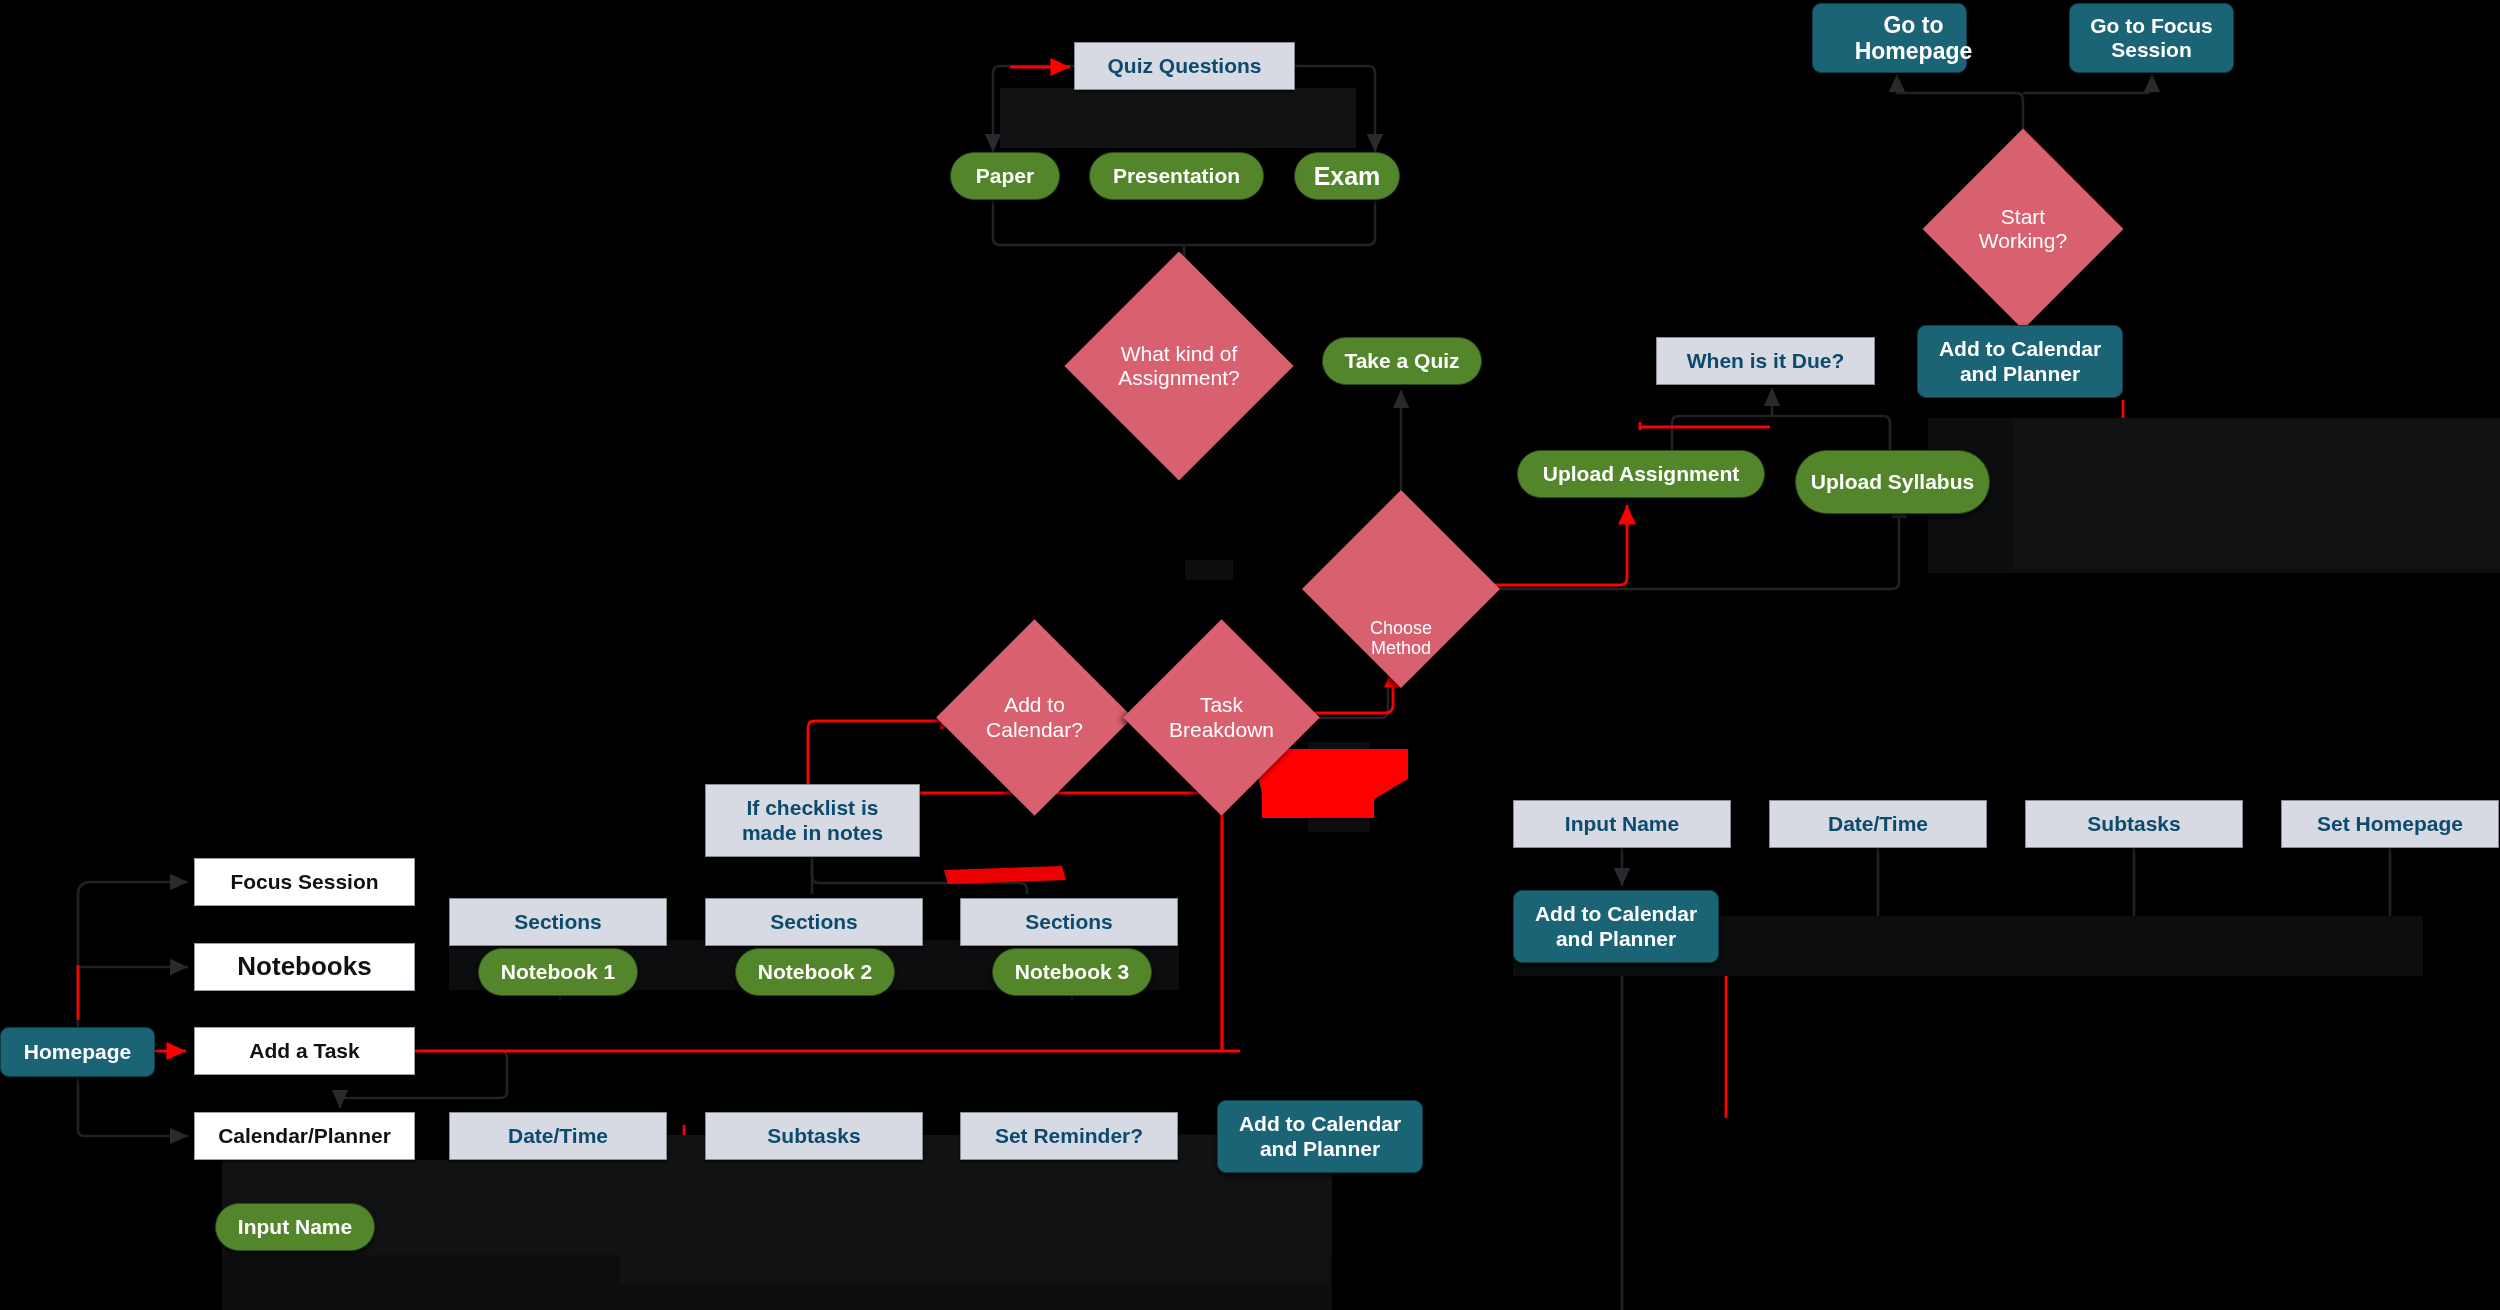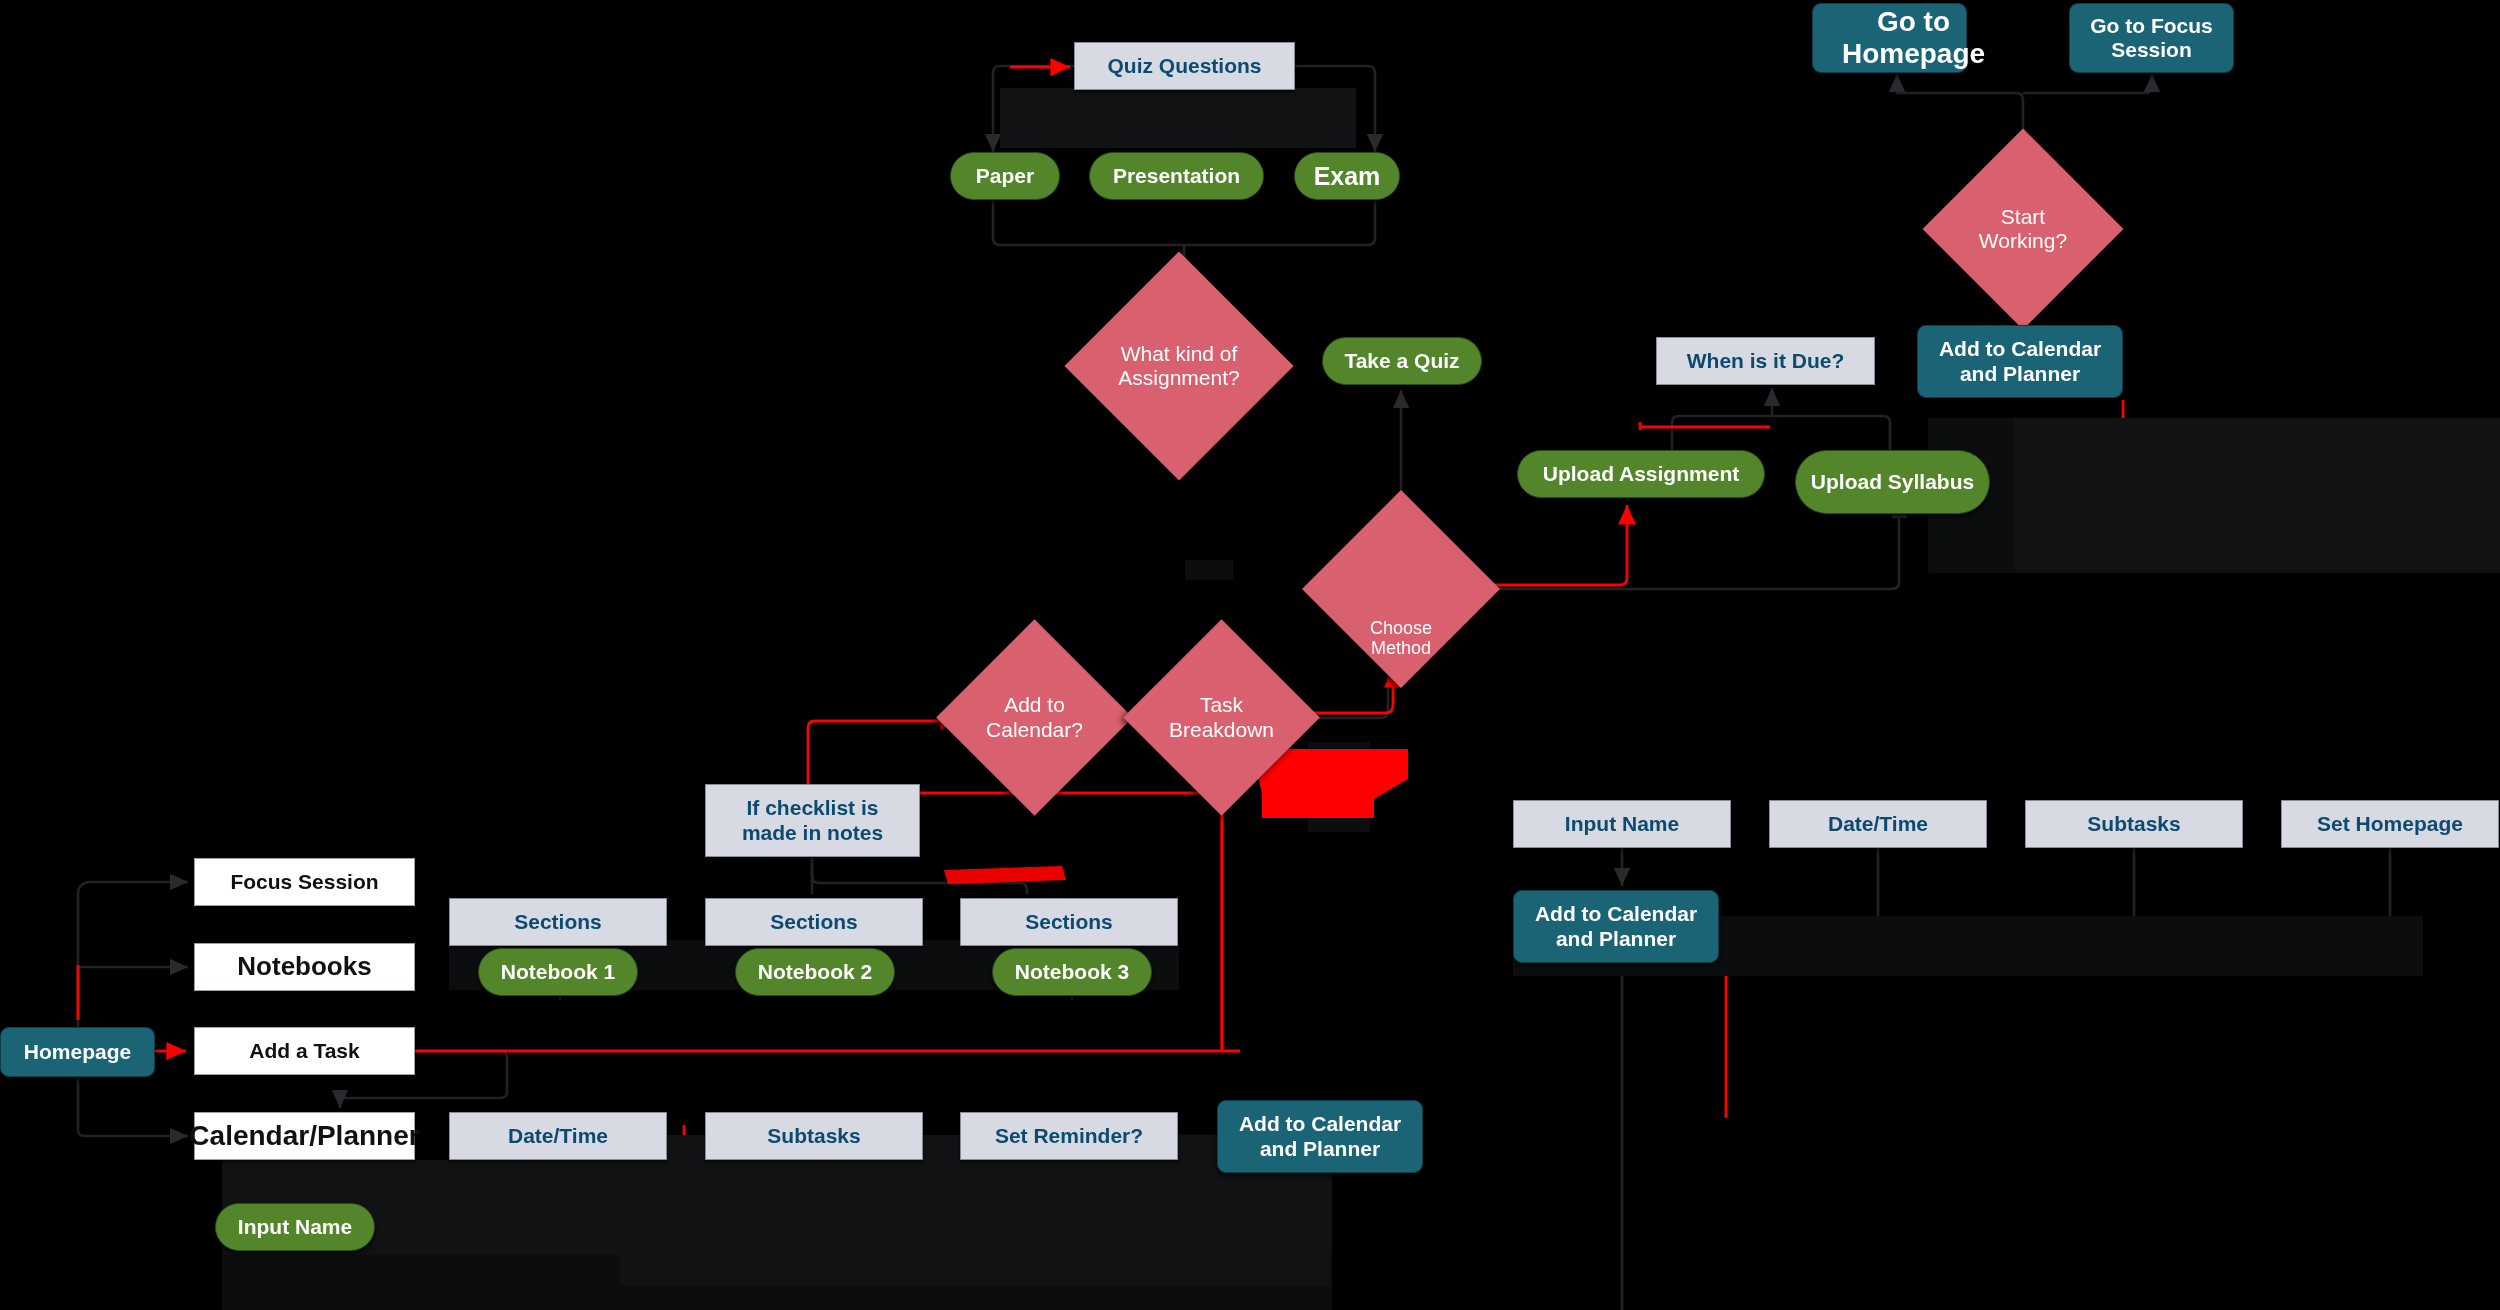--- a/index.html
+++ b/index.html
@@ -184,21 +184,21 @@
       </div>
       <div class="node pill" style="left: 950px; top: 152px; width: 110px; height: 48px; font-size: 21px;">
         <span>Paper</span>
       </div>
       <div class="node pill" style="left: 1089px; top: 152px; width: 175px; height: 48px; font-size: 21px;">
         <span>Presentation</span>
       </div>
       <div class="node pill" style="left: 1294px; top: 152px; width: 106px; height: 48px; font-size: 25px;">
         <span>Exam</span>
       </div>
-      <div class="node teal" style="left: 1812px; top: 3px; width: 155px; height: 70px; font-size: 28px; padding-left: 48px;">
+      <div class="node teal" style="left: 1812px; top: 3px; width: 155px; height: 70px; font-size: 23px; padding-left: 48px;">
         <span>Go to<br>Homepage</span>
       </div>
       <div class="node teal" style="left: 2069px; top: 3px; width: 165px; height: 70px; font-size: 21px;">
         <span>Go to Focus<br>Session</span>
       </div>
       <div class="node diamond" style="left: 1952px; top: 158px; width: 142px; height: 142px; font-size: 21px;">
         <div class="dshape"></div>
         <div class="dlabel">Start<br>Working?</div>
       </div>
       <div class="node diamond" style="left: 1098px; top: 285px; width: 162px; height: 162px; font-size: 21px;">
@@ -258,21 +258,21 @@
       </div>
       <div class="node pill" style="left: 992px; top: 948px; width: 160px; height: 48px; font-size: 21px;">
         <span>Notebook 3</span>
       </div>
       <div class="node teal" style="left: 0px; top: 1027px; width: 155px; height: 50px; font-size: 21px;">
         <span>Homepage</span>
       </div>
       <div class="node rect-white" style="left: 194px; top: 1027px; width: 221px; height: 48px; font-size: 21px;">
         <span>Add a Task</span>
       </div>
-      <div class="node rect-white" style="left: 194px; top: 1112px; width: 221px; height: 48px; font-size: 28px;">
+      <div class="node rect-white" style="left: 194px; top: 1112px; width: 221px; height: 48px; font-size: 21px;">
         <span>Calendar/Planner</span>
       </div>
       <div class="node rect" style="left: 449px; top: 1112px; width: 218px; height: 48px; font-size: 21px;">
         <span>Date/Time</span>
       </div>
       <div class="node rect" style="left: 705px; top: 1112px; width: 218px; height: 48px; font-size: 21px;">
         <span>Subtasks</span>
       </div>
       <div class="node rect" style="left: 960px; top: 1112px; width: 218px; height: 48px; font-size: 21px;">
         <span>Set Reminder?</span>

